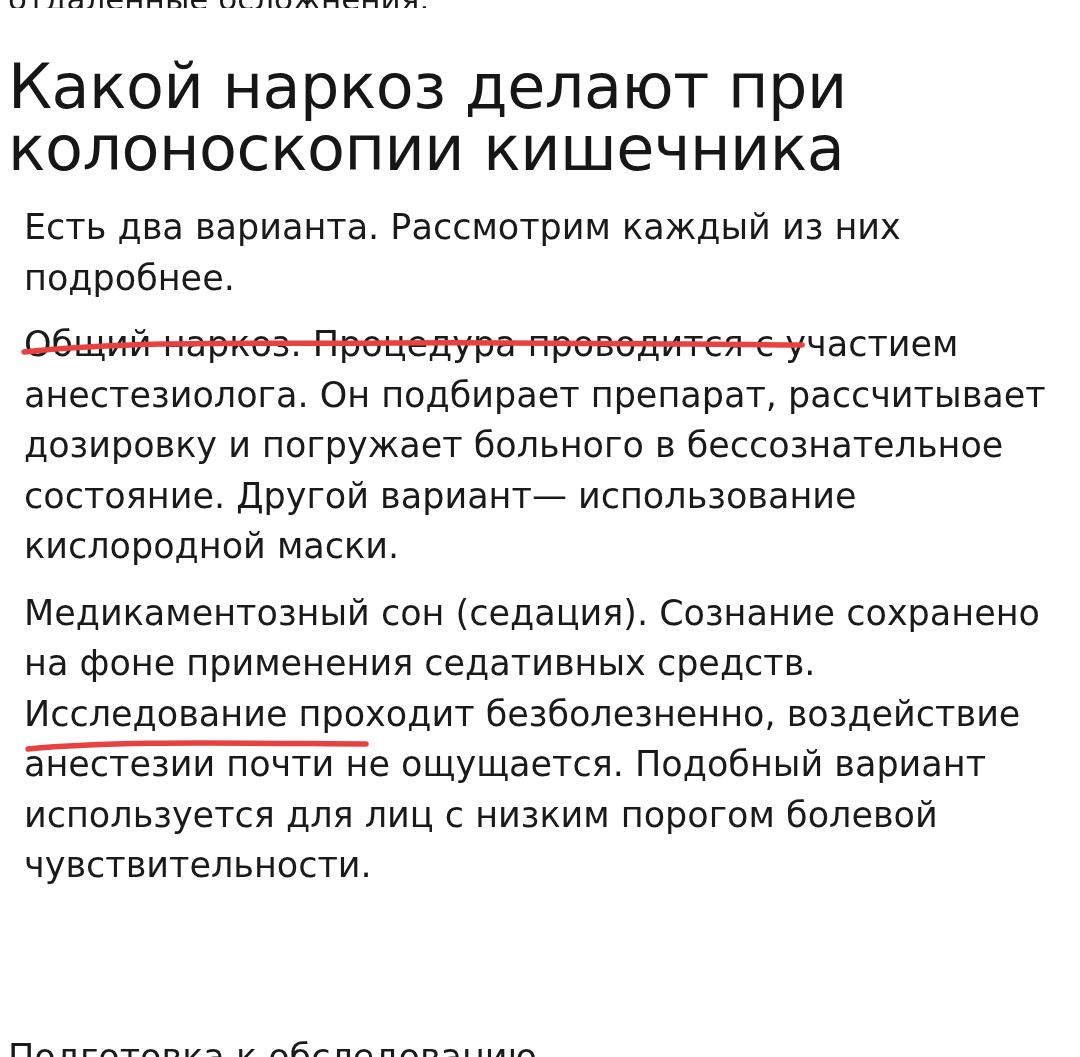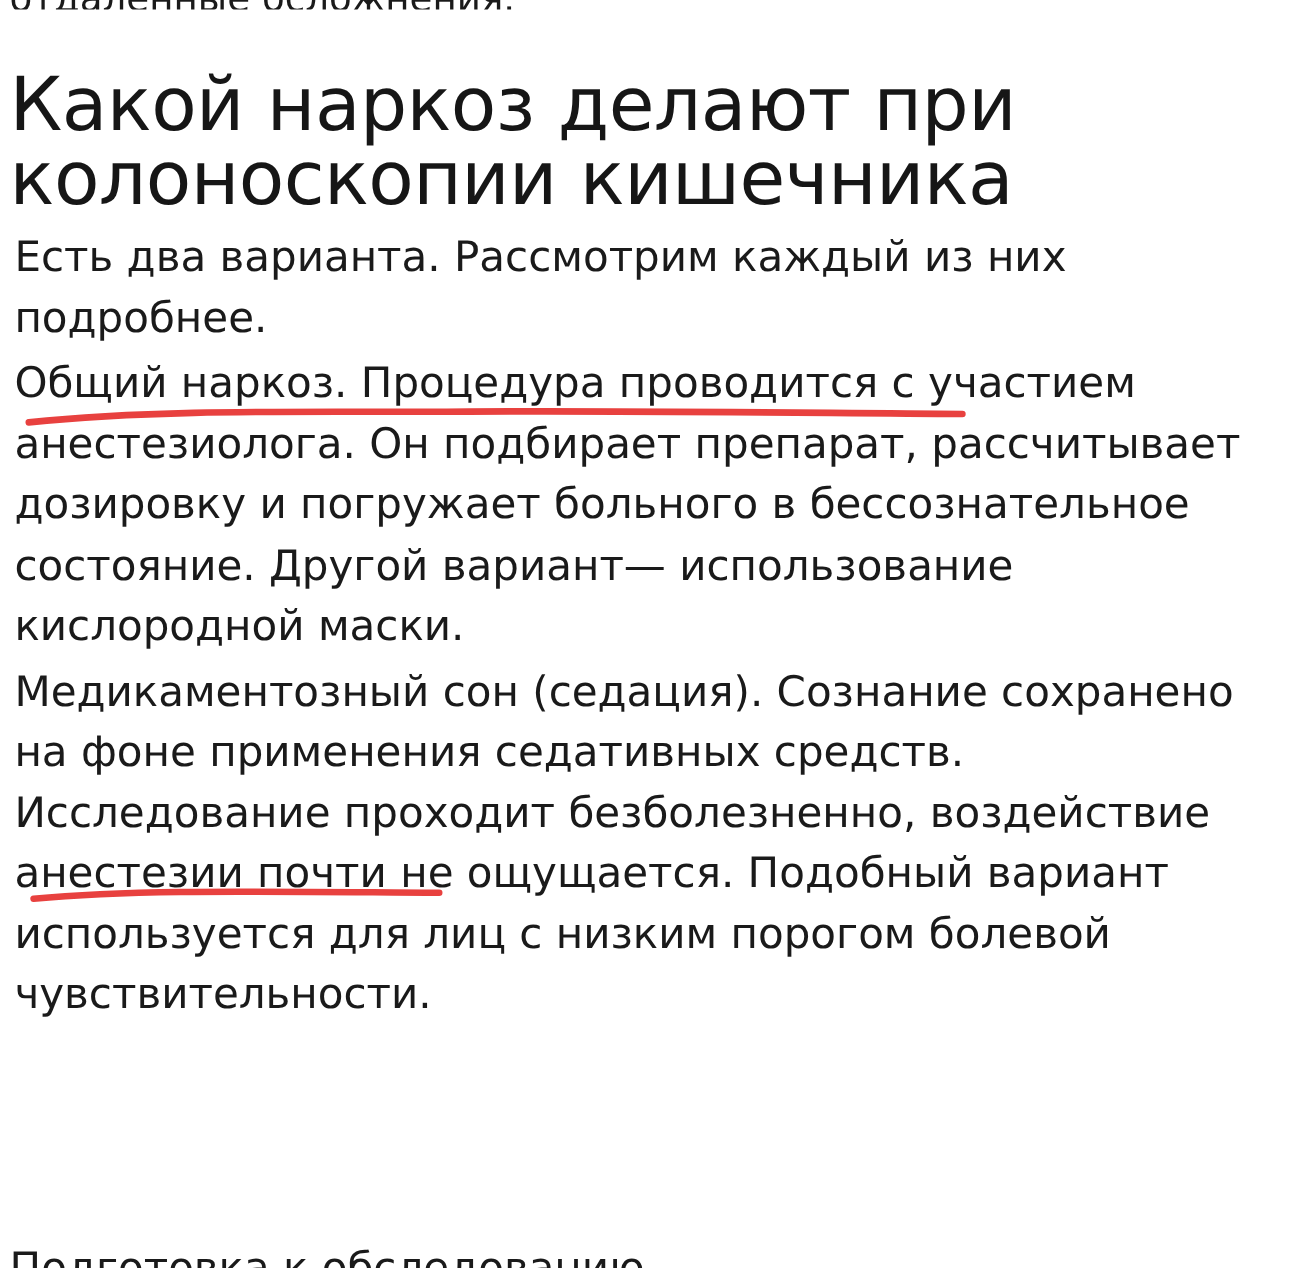--- a/index.html
+++ b/index.html
@@ -49,21 +49,21 @@
   .body-text {
     position: absolute;
     top: 186px;
     left: 8px;
     width: 1064px;
     font-size: 35px;
     line-height: 50.5px;
     color: #1a1a1a;
   }
   .body-text p {
-    margin: 4px;
+    margin: 16px;
   }
   .para-clipped {
     position: absolute;
     left: 8px;
     top: 1032px;
     width: 1000px;
     height: 25px;
     overflow: hidden;
     font-size: 35px;
     line-height: 50px;

